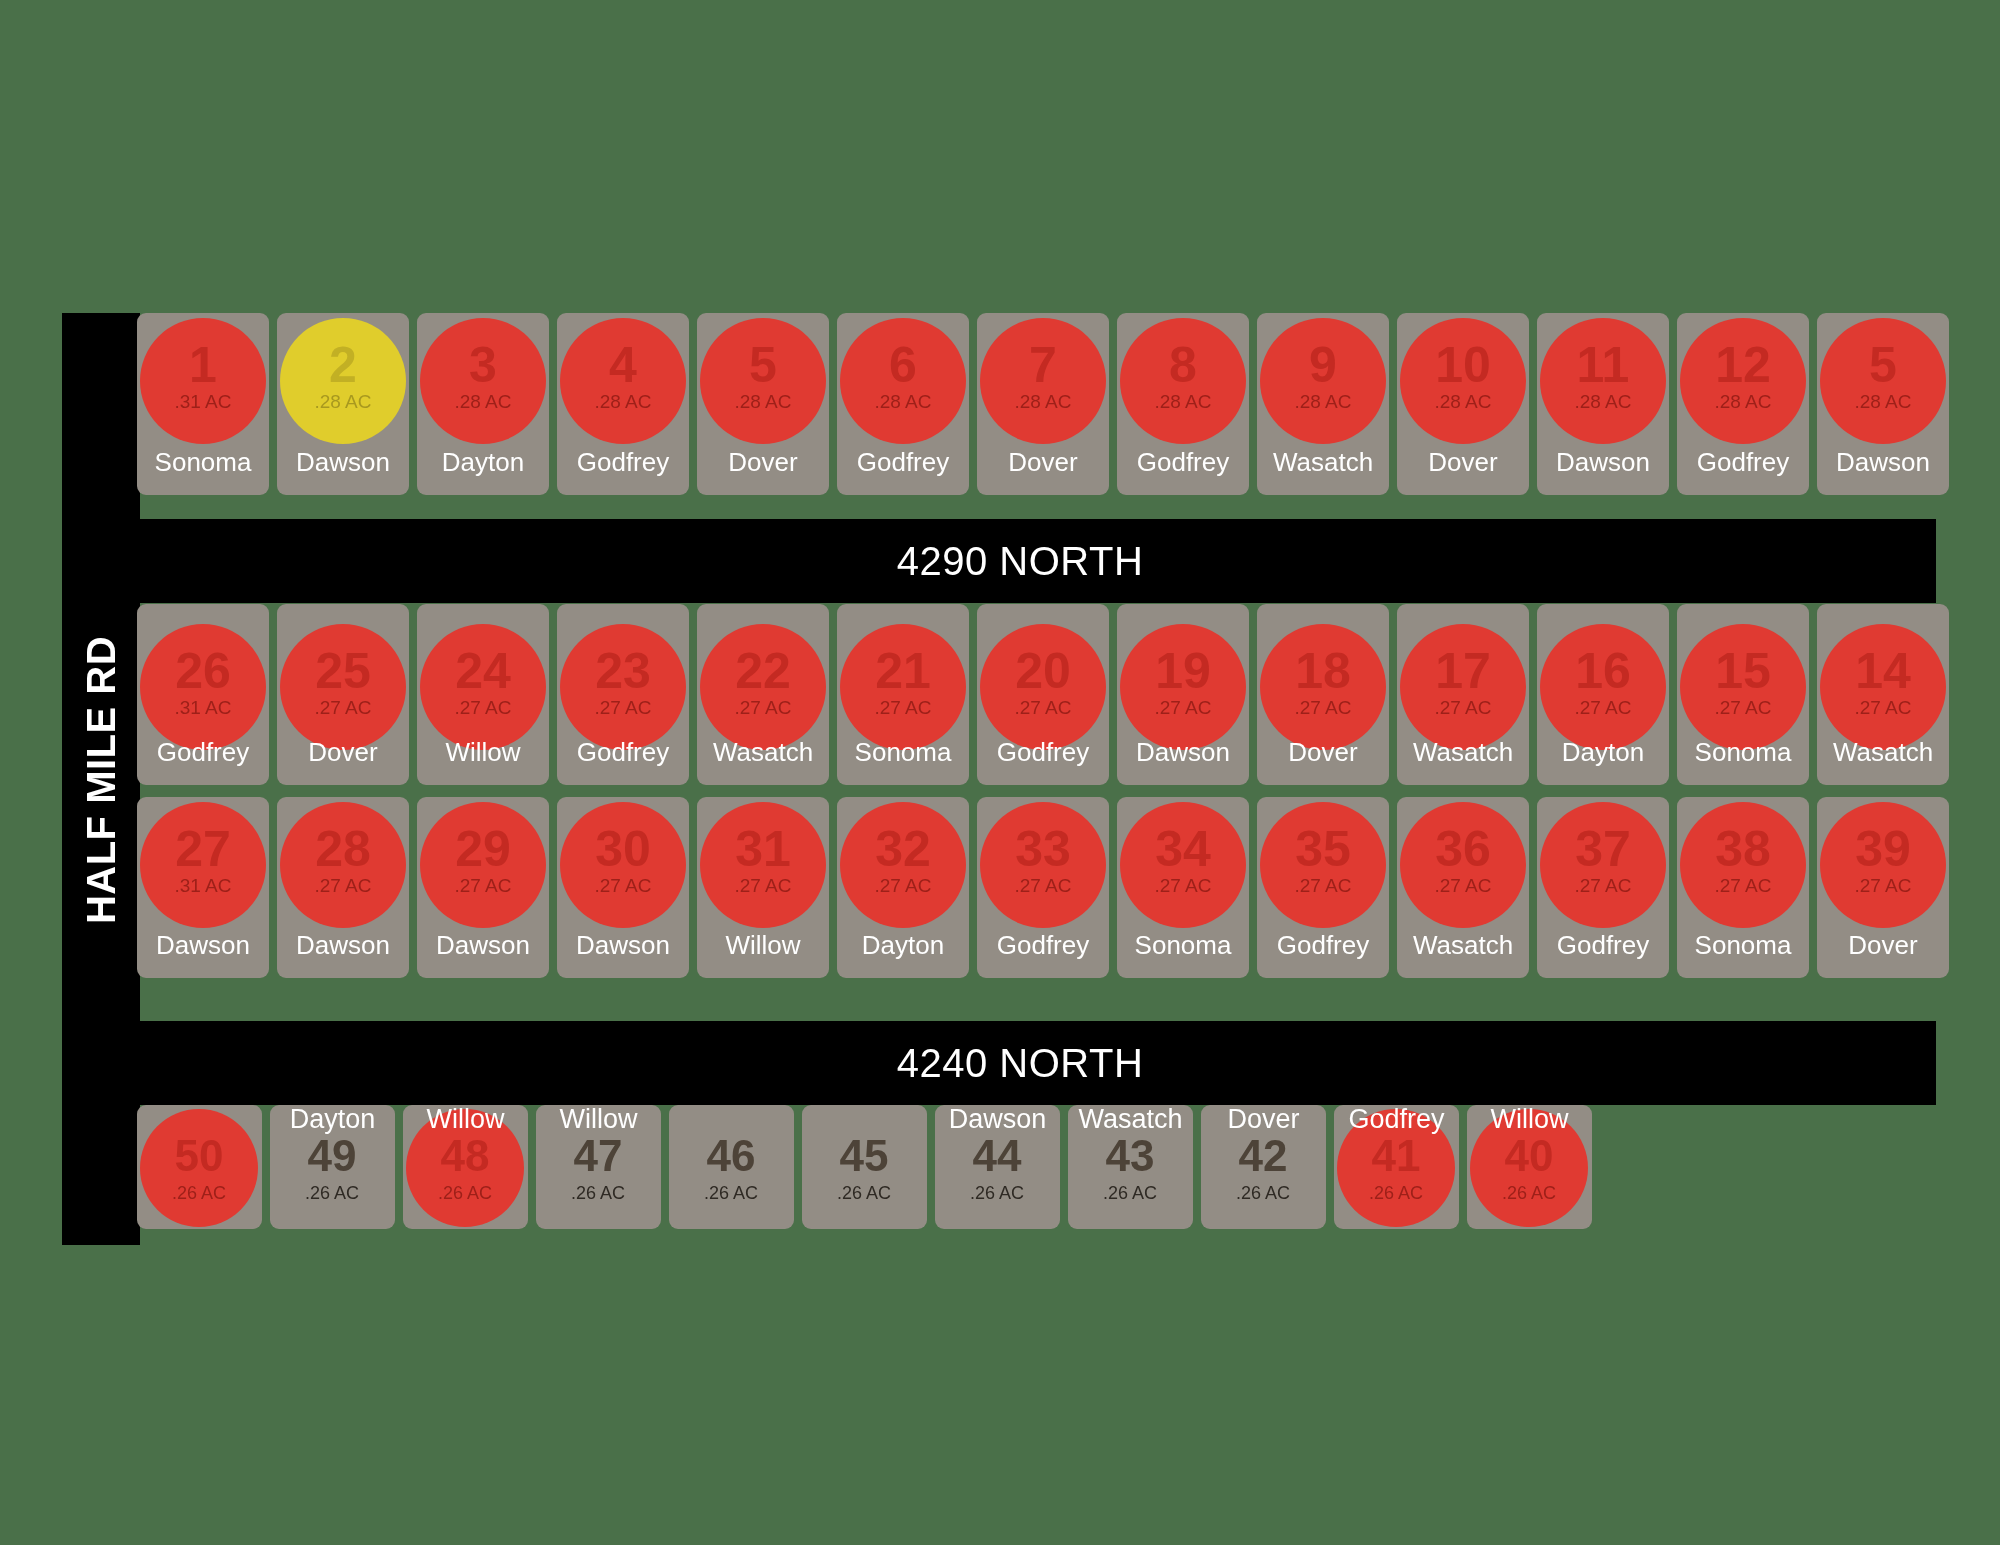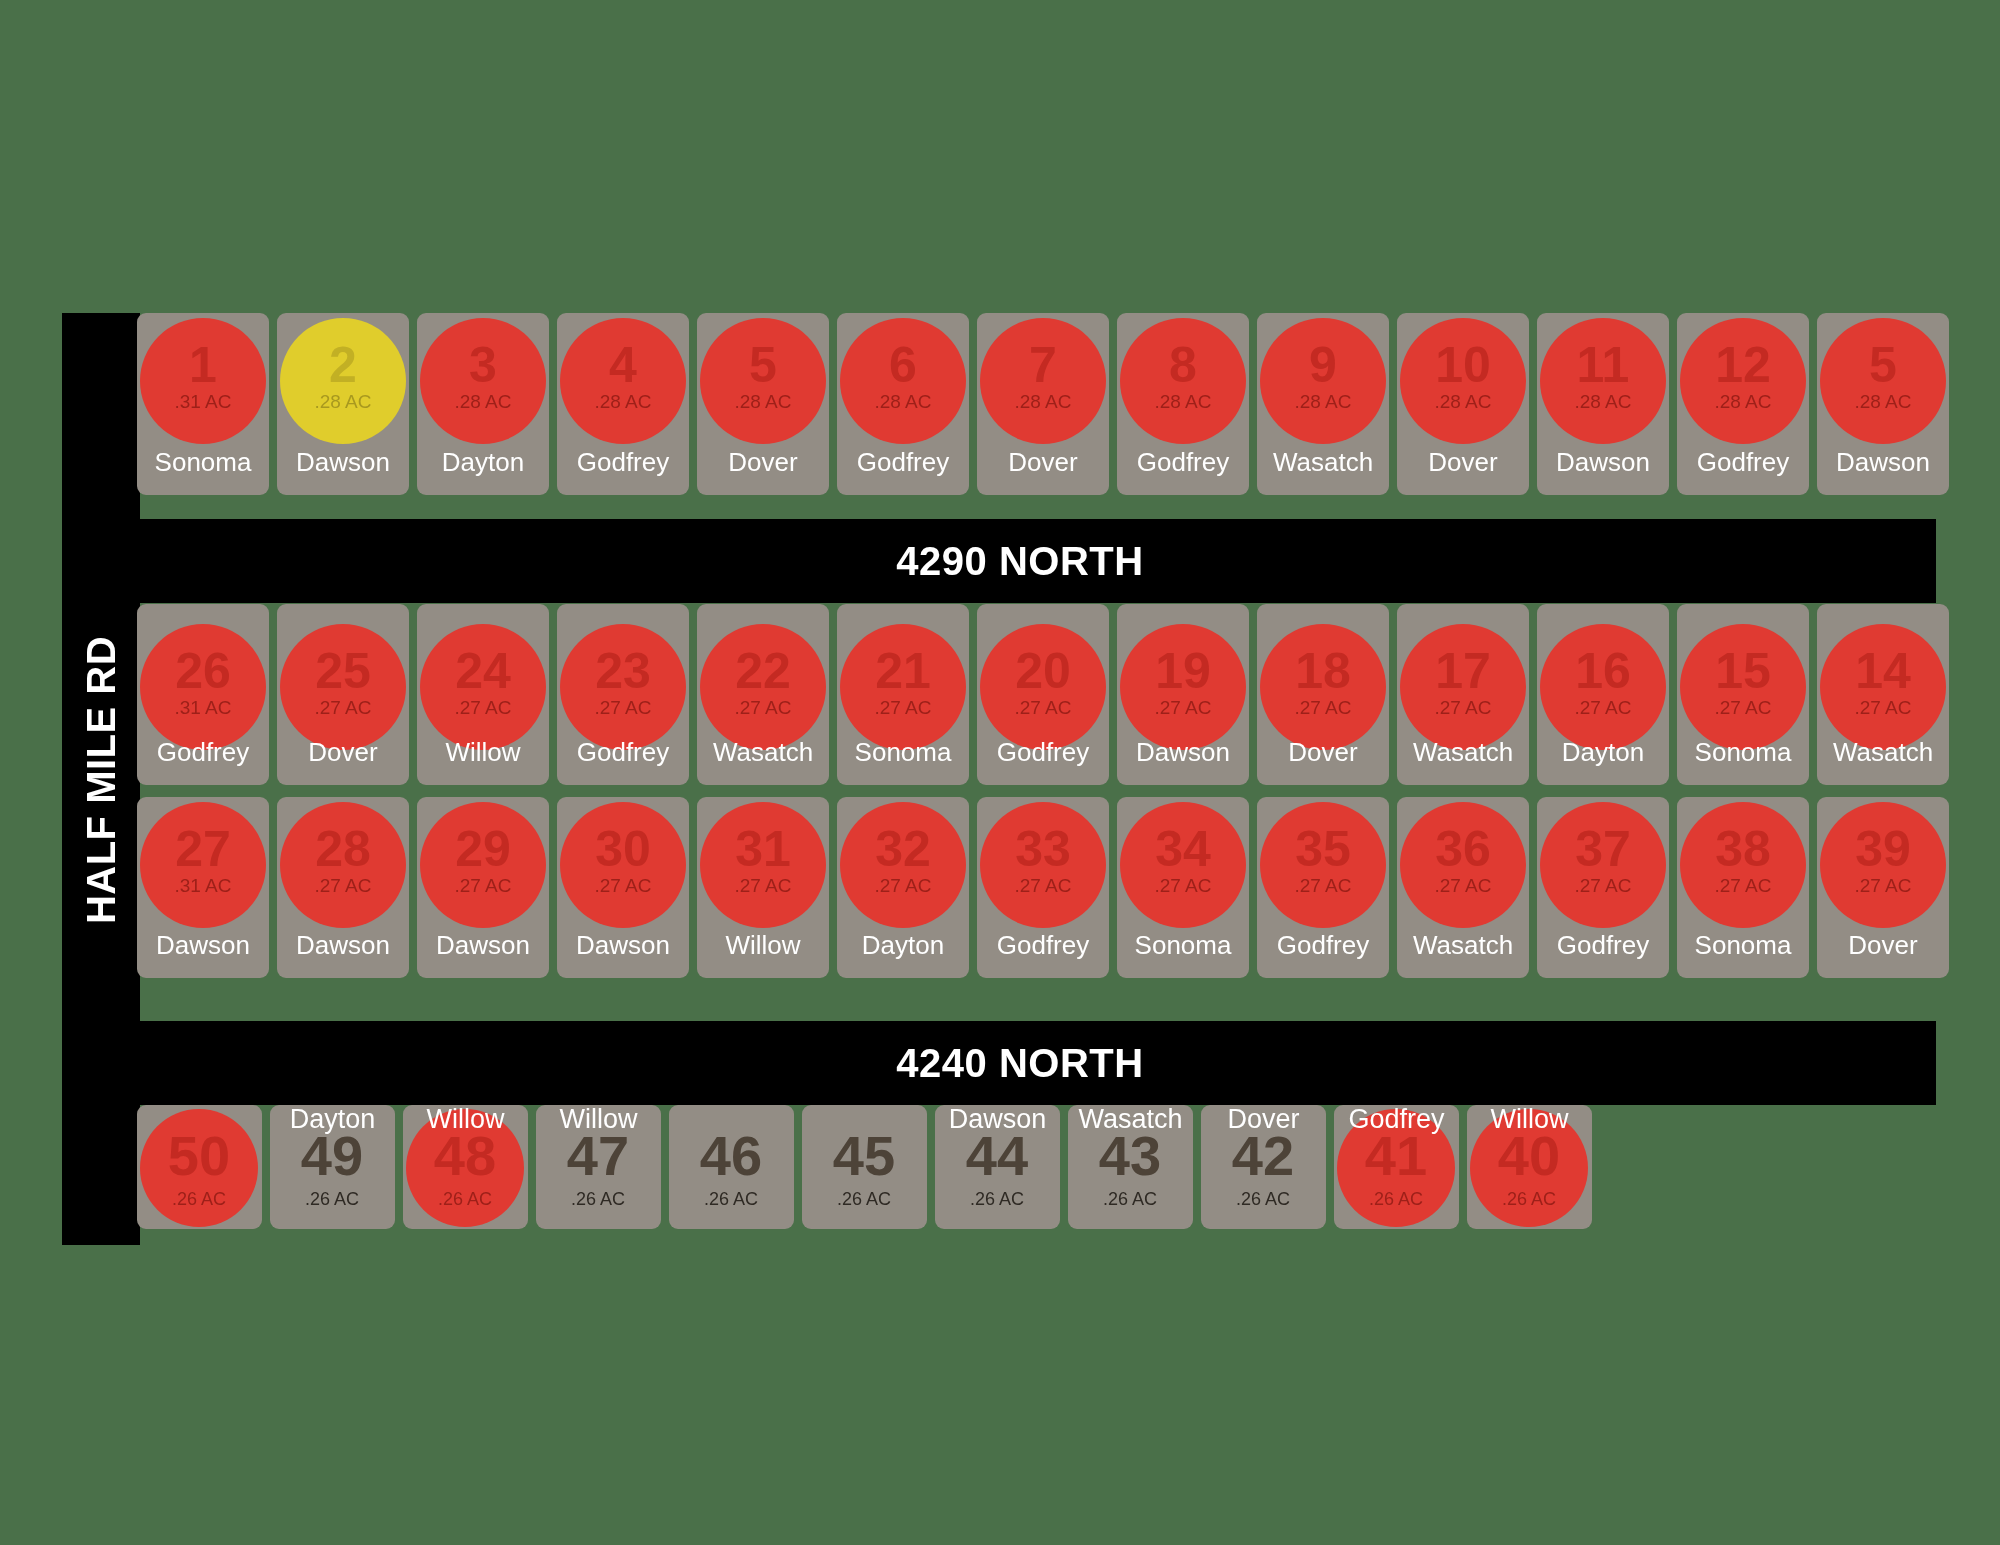--- a/index.html
+++ b/index.html
@@ -13,21 +13,21 @@
 
   
   .road { position: absolute; background: #000; }
   #road-vertical { left: 62px;  top: 313px;  width: 78px;  height: 932px; }
   #road-4290     { left: 62px;  top: 519px;  width: 1874px; height: 84px; }
   #road-4240     { left: 62px;  top: 1021px; width: 1874px; height: 84px; }
 
   .road-label-h {
     position: absolute;
     color: #fff;
-    font-weight: bold;
+    font-weight: normal;
     font-size: 40px;
     letter-spacing: 0.5px;
     white-space: nowrap;
     transform: translate(-50%, -50%);
     font-family: "Liberation Sans", sans-serif;
   }
   #label-4290 { left: 1020px; top: 561px; }
   #label-4240 { left: 1020px; top: 1063px; }
 
   #road-label-vertical {
@@ -125,21 +125,21 @@
     font-size: 27px;
     z-index: 4;
   }
   #row-bottom .lot-circle {
     width: 118px; height: 118px;
     position: absolute;
     top: 4px; left: 3px;
     justify-content: center;
   }
   #row-bottom .lot-num {
-    font-size: 56px;
+    font-size: 44px;
     margin-top: 2px;
   }
   #row-bottom .lot-acre {
     font-size: 18px;
     margin-top: 8px;
   }
 
   
   #legend {
     position: absolute;

